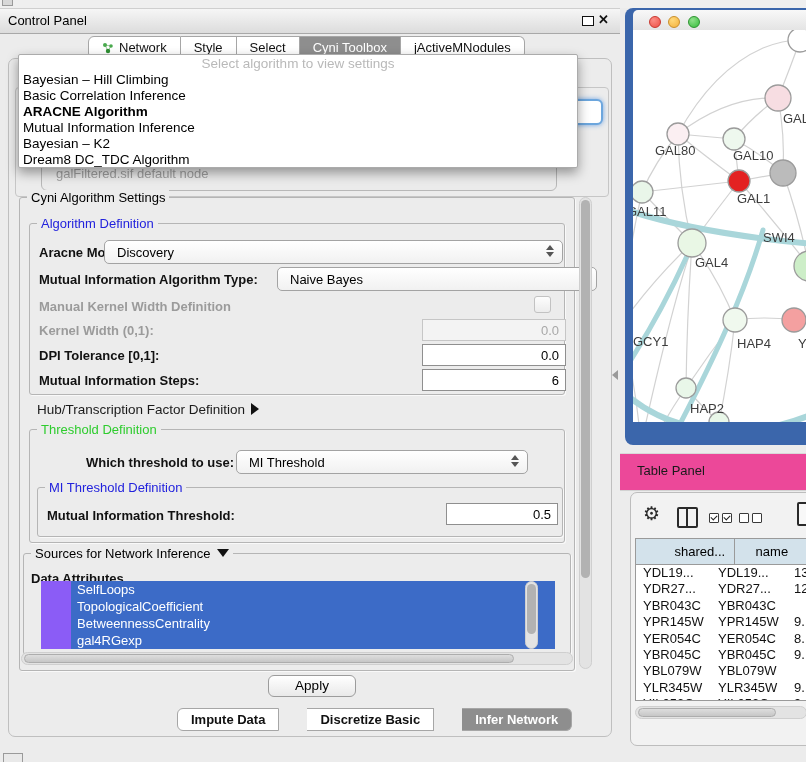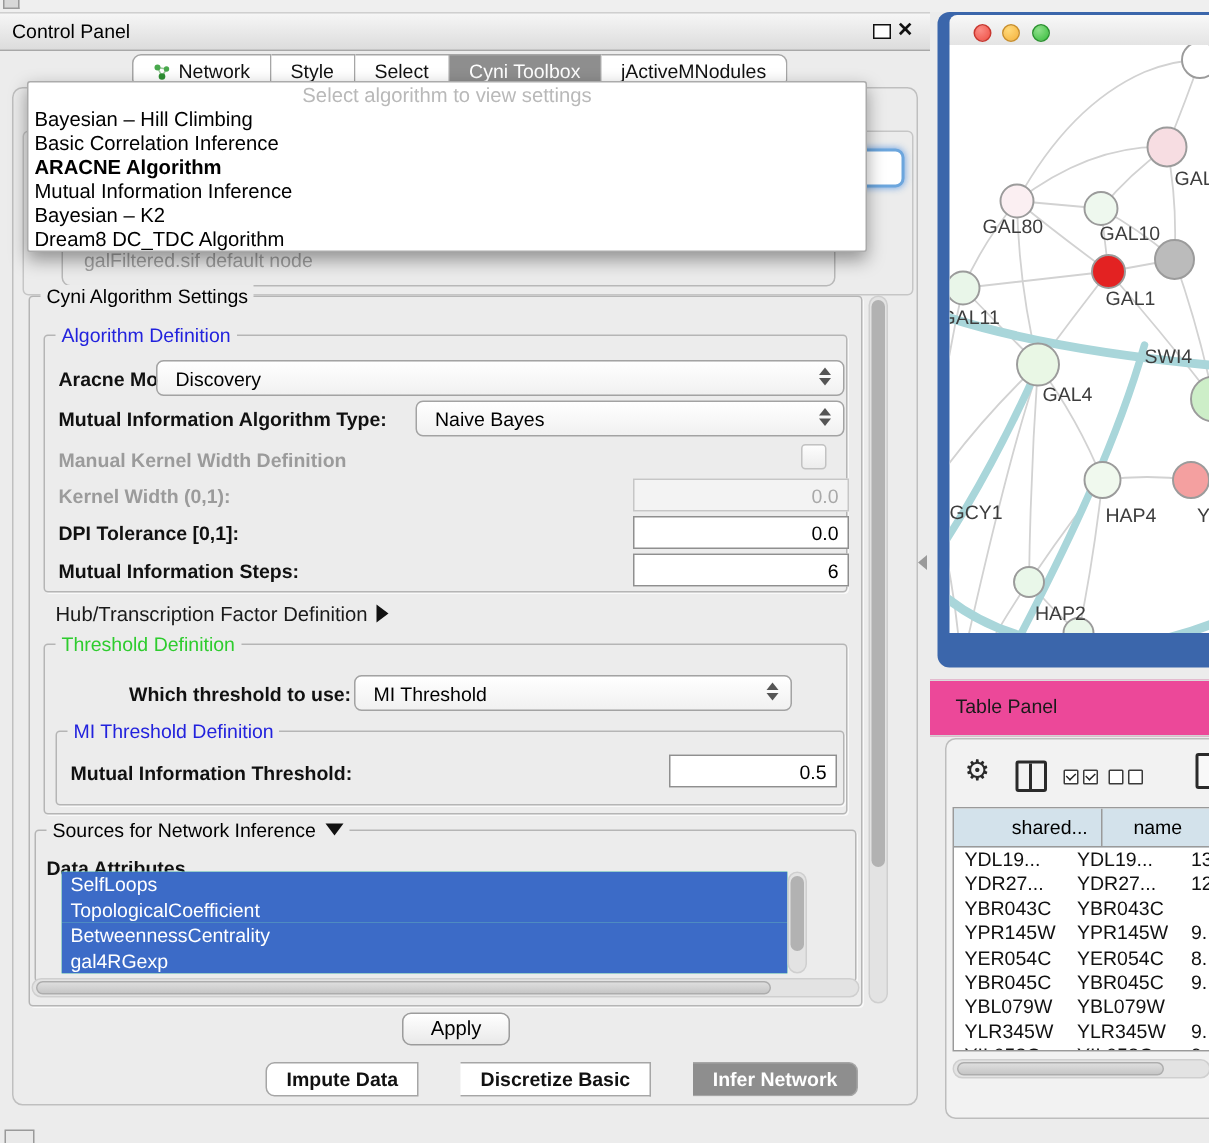--- a/index.html
+++ b/index.html
@@ -54,21 +54,21 @@
     position:absolute;height:22px;background:#fff;border:1px solid #8f8f8f;
     box-sizing:border-box;font-size:13px;color:#000;text-align:right;
     padding:3px 6px 0 0;
   }
   .field.dis{background:#f3f3f3;border-color:#c6c6c6;color:#a8a8a8;}
   .checkbox{position:absolute;width:15px;height:15px;border:1px solid #c2c2c2;border-radius:3px;background:linear-gradient(#fdfdfd,#ececec);}
   .vscroll{position:absolute;background:#e3e3e3;border:1px solid #cfcfcf;border-radius:7px;box-sizing:border-box;}
   .vthumb{position:absolute;left:1px;width:9px;background:#b2b2b2;border-radius:5px;}
   .hscroll{position:absolute;background:#e3e3e3;border:1px solid #cfcfcf;border-radius:7px;box-sizing:border-box;}
   .hthumb{position:absolute;top:1px;height:9px;background:linear-gradient(#dedede,#c6c6c6);border:1px solid #adadad;border-radius:5px;box-sizing:border-box;}
-  .attr-list{position:absolute;background:#86efac;overflow:hidden;}
+  .attr-list{position:absolute;background:#8b5cf6;overflow:hidden;padding-left:30px;}
   .attr-item{height:17px;line-height:17px;background:#3c6bc7;color:#fff;font-size:13px;padding-left:6px;white-space:nowrap;}
   .btn{
     position:absolute;height:22px;background:linear-gradient(#ffffff,#e9e9e9);
     border:1px solid #9c9c9c;border-radius:6px;font-size:13.5px;color:#000;
     text-align:center;line-height:20px;box-sizing:border-box;
   }
   .tri-right{display:inline-block;width:0;height:0;border-top:6px solid transparent;border-bottom:6px solid transparent;border-left:8px solid #111;margin-left:6px;vertical-align:-1px;}
   .tri-down{display:inline-block;width:0;height:0;border-left:6px solid transparent;border-right:6px solid transparent;border-top:8px solid #111;margin-left:6px;vertical-align:1px;}
   
   .popup{
@@ -169,21 +169,21 @@
   <span class="lbl" style="left:30px;top:186px;">Aracne Mode:</span>
   <div class="combo" style="left:95px;top:181px;width:459px;">
     <span class="val">Discovery</span>
     <span class="spinner">
         <i class="up"></i>
         <i class="dn"></i>
       </span>
   </div>
 
   <span class="lbl" style="left:30px;top:213px;">Mutual Information Algorithm Type:</span>
-  <div class="combo" style="left:268px;top:208px;width:286px;">
+  <div class="combo" style="left:268px;top:208px;width:320px;">
     <span class="val">Naive Bayes</span>
     <span class="spinner">
         <i class="up"></i>
         <i class="dn"></i>
       </span>
   </div>
 
   <span class="lbl dim" style="left:30px;top:240px;">Manual Kernel Width Definition</span>
   <div class="checkbox" style="left:525px;top:237px;"></div>
 
@@ -232,21 +232,21 @@
     <div class="vthumb" style="top:2px;height:50px;"></div>
   </div>
 
   <div class="vscroll" style="left:570px;top:138px;width:13px;height:472px;">
     <div class="vthumb" style="top:2px;height:378px;"></div>
   </div>
   <div class="hscroll" style="left:12px;top:593px;width:552px;height:13px;">
     <div class="hthumb" style="left:2px;width:490px;"></div>
   </div>
 
-  <div class="btn" style="left:259px;top:616px;width:72px;">Apply</div>
+  <div class="btn" style="left:259px;top:616px;width:88px;">Apply</div>
 
   <div class="btabbar" id="bottom-tabs" style="left:140px;top:649px;">
       <div class="tab">
         <span>Impute Data</span>
       </div>
       <div class="tab">
         <span>Discretize Basic</span>
       </div>
       <div class="tab sel">
         <span>Infer Network</span>

